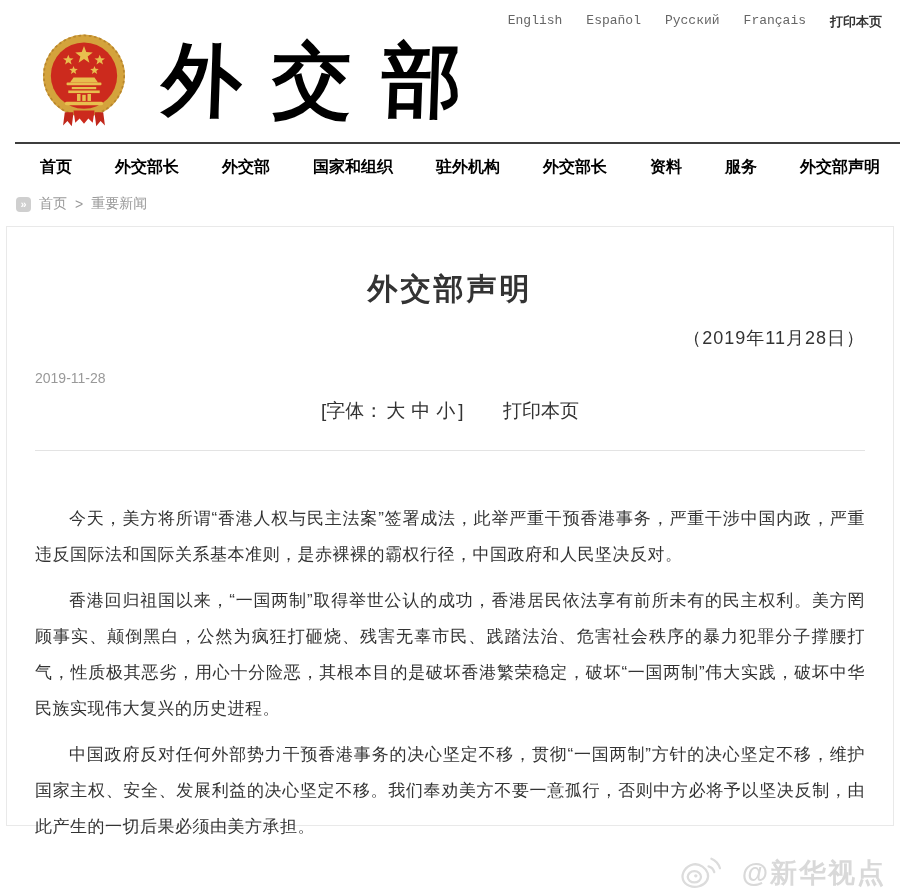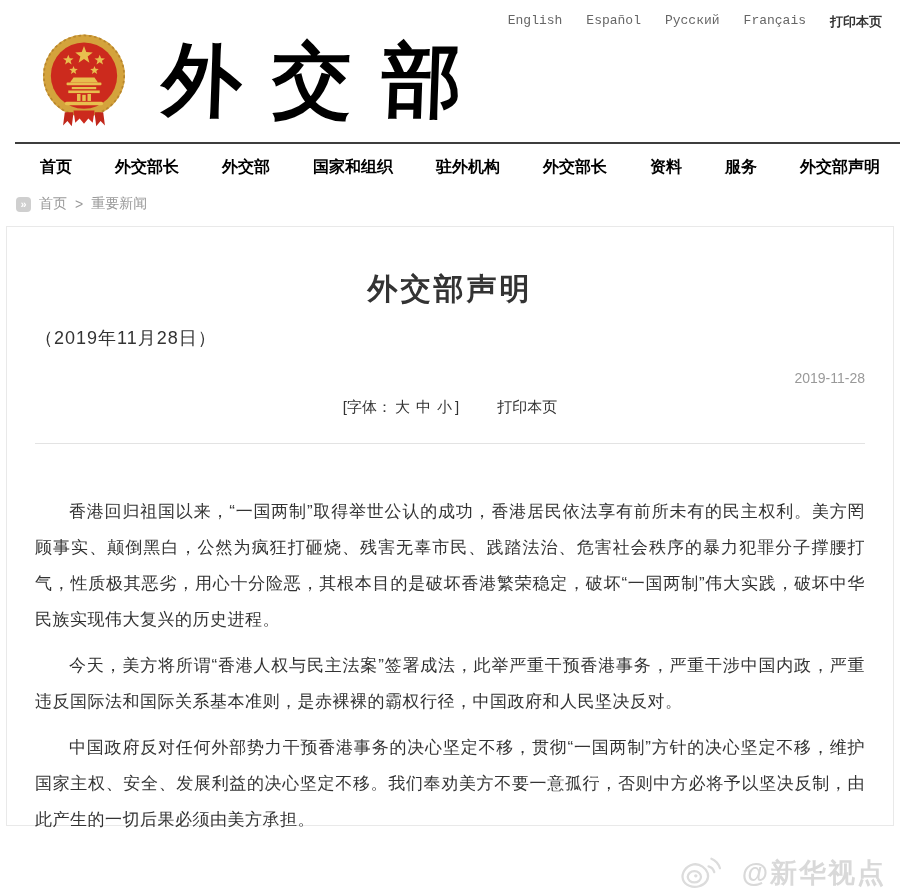--- a/index.html
+++ b/index.html
@@ -48,24 +48,24 @@
   .breadcrumb a { color:#999; text-decoration:none; cursor:pointer; }
   
   .article-box {
     margin:13px 6px 0; border:1px solid #e9e9e9; background:#fff;
     padding:0 28px 40px; height:600px;
   }
   .article-title {
     text-align:center; margin-top:42px; font-size:30px; font-weight:bold;
     color:#333; letter-spacing:3px;
   }
-  .article-date-cn { text-align:left; margin-top:16px; font-size:18px; color:#333; letter-spacing:1px; }
-  .article-pubdate { text-align:right; margin-top:20px; font-size:14px; color:#999; }
+  .article-date-cn { text-align:right; margin-top:16px; font-size:18px; color:#333; letter-spacing:1px; }
+  .article-pubdate { text-align:left; margin-top:20px; font-size:14px; color:#999; }
   .article-controls {
-    text-align:center; margin-top:12px; font-size:15px; color:#333;
+    text-align:center; margin-top:12px; font-size:19px; color:#333;
   }
   .article-controls a { color:#333; text-decoration:none; cursor:pointer; }
   .font-size-links a { margin:0 3px; }
   .print-link { margin-left:34px; }
   .divider { border-bottom:1px solid #e3e3e3; margin-top:26px; }
   .article-body { margin-top:50px; font-size:17px; line-height:36px; color:#333; text-align:justify; letter-spacing:0.5px; }
   .article-body p { text-indent:2em; margin-bottom:10px; }
   
   .watermark {
     position:absolute; right:14px; bottom:2px;
@@ -134,22 +134,22 @@
 <div class="article-box">
   <h1 class="article-title">外交部声明</h1>
   <div class="article-date-cn">（2019年11月28日）</div>
   <div class="article-pubdate">2019-11-28</div>
   <div class="article-controls">
     <span class="font-size-links"><span>[字体：</span><a>大</a><a>中</a><a>小</a><span>]</span></span>
     <a class="print-link">打印本页</a>
   </div>
   <div class="divider"></div>
   <div class="article-body">
+    <p>今天，美方将所谓“香港人权与民主法案”签署成法，此举严重干预香港事务，严重干涉中国内政，严重违反国际法和国际关系基本准则，是赤裸裸的霸权行径，中国政府和人民坚决反对。</p>
     <p>香港回归祖国以来，“一国两制”取得举世公认的成功，香港居民依法享有前所未有的民主权利。美方罔顾事实、颠倒黑白，公然为疯狂打砸烧、残害无辜市民、践踏法治、危害社会秩序的暴力犯罪分子撑腰打气，性质极其恶劣，用心十分险恶，其根本目的是破坏香港繁荣稳定，破坏“一国两制”伟大实践，破坏中华民族实现伟大复兴的历史进程。</p>
-    <p>今天，美方将所谓“香港人权与民主法案”签署成法，此举严重干预香港事务，严重干涉中国内政，严重违反国际法和国际关系基本准则，是赤裸裸的霸权行径，中国政府和人民坚决反对。</p>
     <p>中国政府反对任何外部势力干预香港事务的决心坚定不移，贯彻“一国两制”方针的决心坚定不移，维护国家主权、安全、发展利益的决心坚定不移。我们奉劝美方不要一意孤行，否则中方必将予以坚决反制，由此产生的一切后果必须由美方承担。</p>
   </div>
 </div>
 
 <div class="watermark">
   <svg viewBox="0 0 44 38" fill="none" stroke="#dcdcdc" stroke-width="2.4" stroke-linecap="round">
     <path d="M14 10 C5 12 1 20 3 26 C5 32 13 35 20 33 C27 31 31 25 29 19 C27.5 14.5 21 8.5 14 10 Z"></path>
     <ellipse cx="15" cy="23" rx="7" ry="6"></ellipse>
     <circle cx="16.5" cy="22" r="1.8" fill="#dcdcdc" stroke="none"></circle>
     <path d="M30 12 a9 9 0 0 1 6 6"></path>

